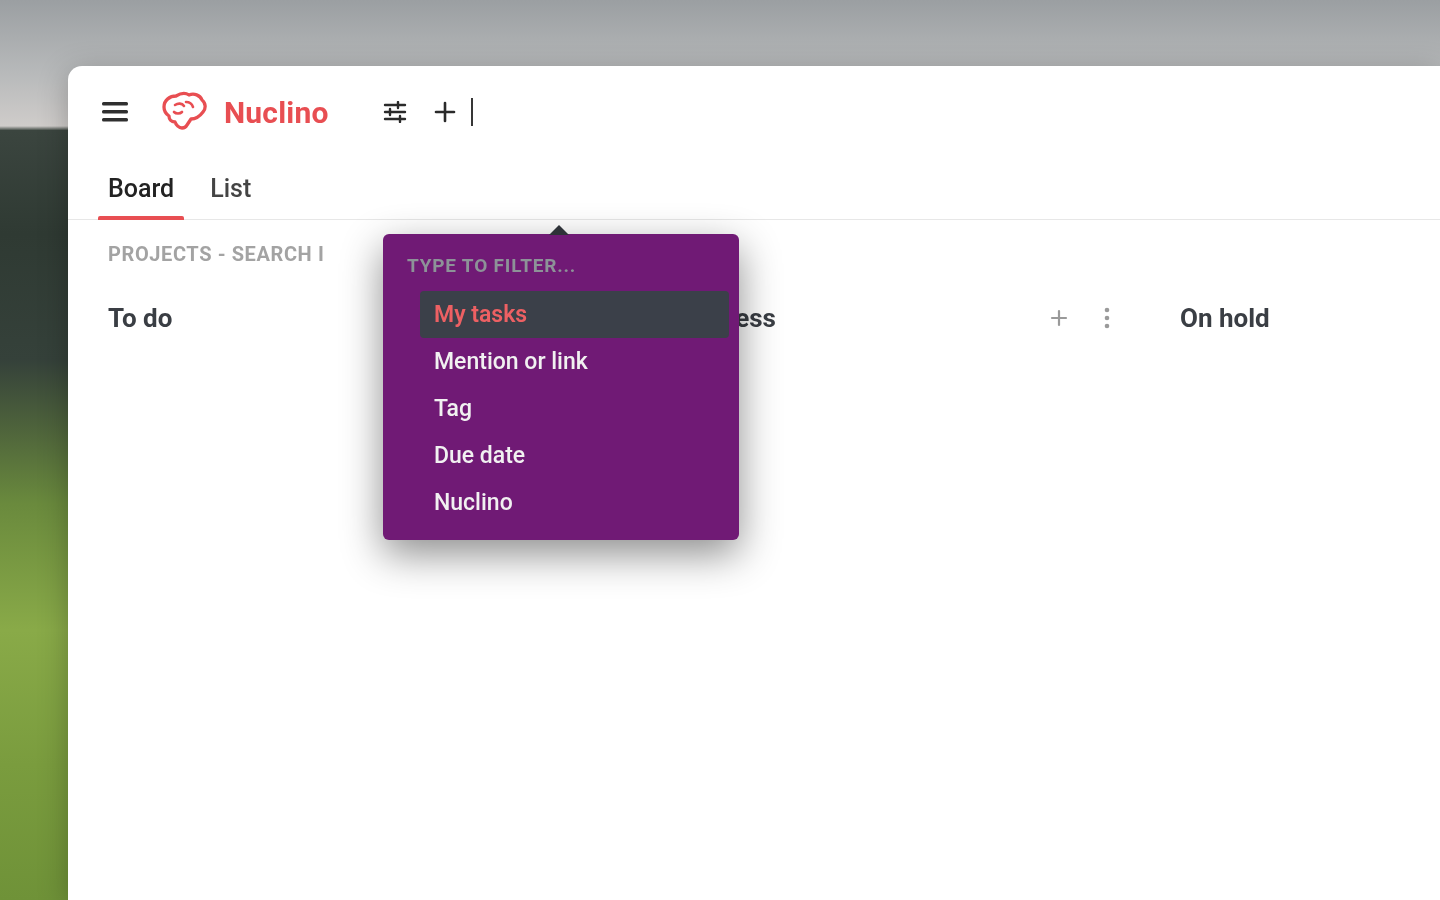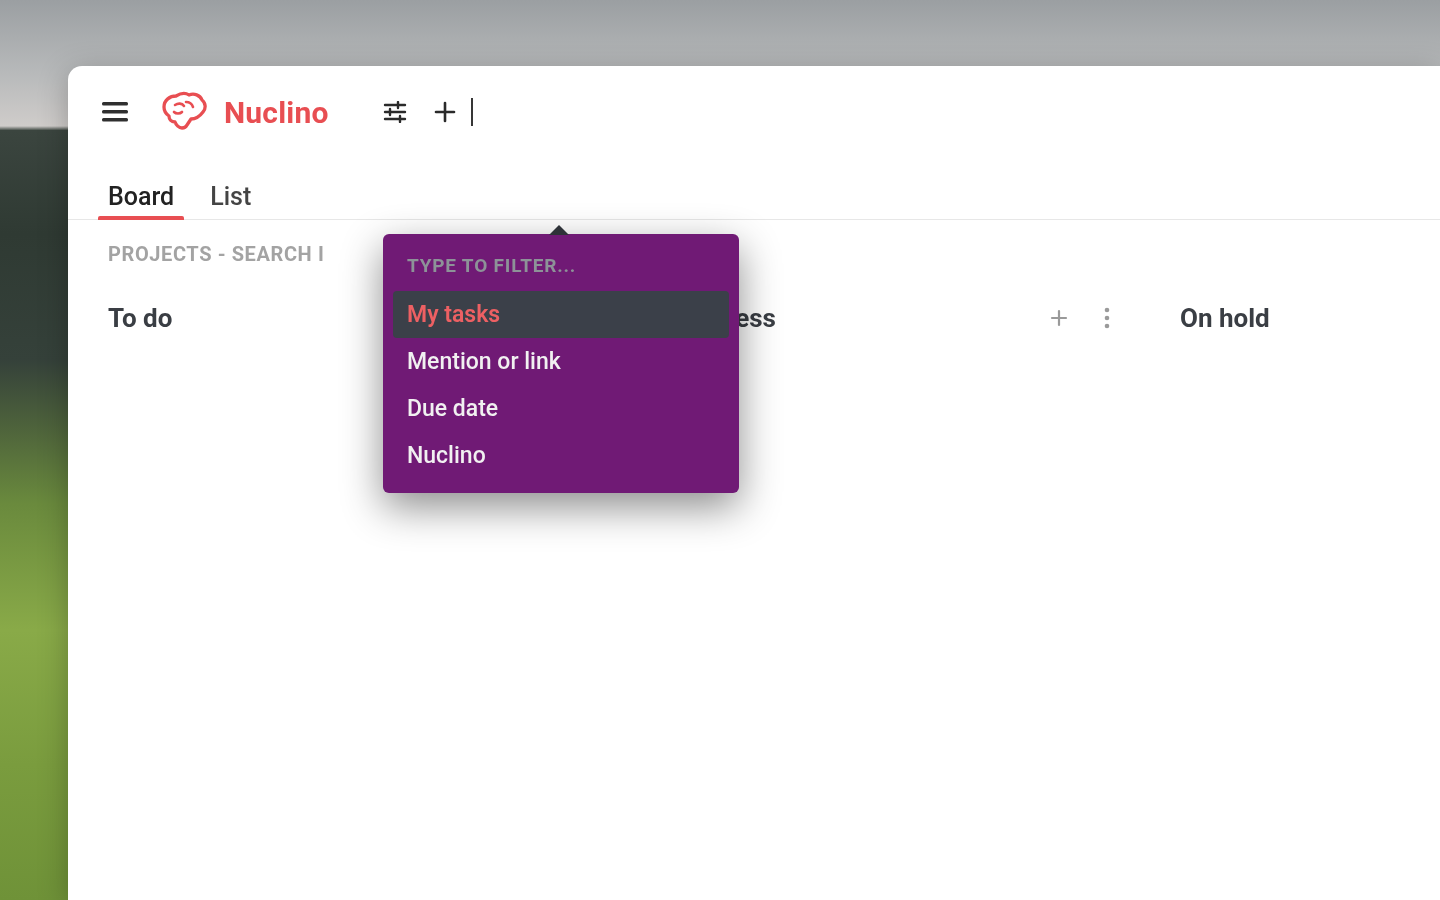--- a/index.html
+++ b/index.html
@@ -73,21 +73,21 @@
   .tabs {
     display: flex; align-items: flex-end;
     gap: 36px;
     padding: 0 40px;
     height: 62px;
     border-bottom: 1px solid #e7e7e7;
     font-size: 25px;
     color: #3a3a3a;
   }
   .tab {
-    padding-bottom: 8px;
+    padding-bottom: 16px;
     cursor: pointer;
     position: relative;
     font-weight: 500;
     color: #444;
   }
   .tab.active { color: #222; }
   .tab.active::after {
     content: "";
     position: absolute;
     left: -10px; right: -10px; bottom: -1px;
@@ -160,20 +160,21 @@
     letter-spacing: 0.8px;
     padding: 6px 14px 14px;
   }
   .popover .item {
     font-size: 23px;
     font-weight: 500;
     padding: 10px 14px;
     border-radius: 4px;
     cursor: pointer;
     color: #f1f1f1;
+    margin-left: 27px;
   }
   .popover .item.selected {
     background: #3b4049;
     color: #ed6063;
     font-weight: 600;
   }
 </style>
 </head>
 <body>
 
@@ -271,17 +272,18 @@
         <div class="col-title">On hold</div>
       </div>
     </div>
 
   </div>
 
   <div class="popover">
     <div class="ph">TYPE TO FILTER...</div>
     <div class="item selected"><span>My tasks</span></div>
     <div class="item"><span>Mention or link</span></div>
+    <div class="item"><span>Tag</span></div>
     <div class="item"><span>Due date</span></div>
     <div class="item"><span>Nuclino</span></div>
   </div>
 
 </div>
 
 </body></html>

